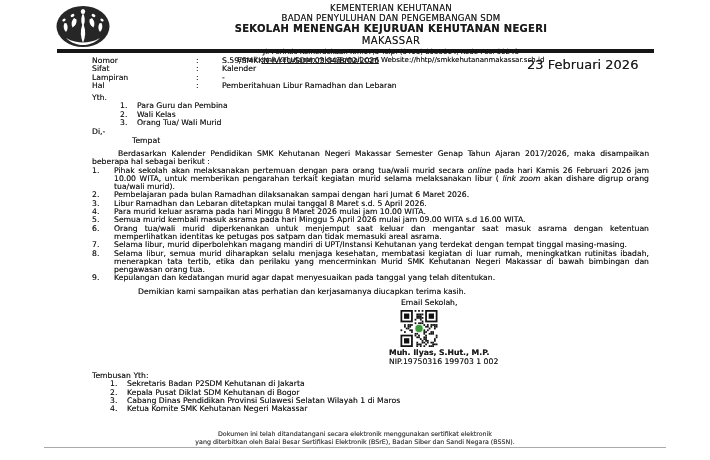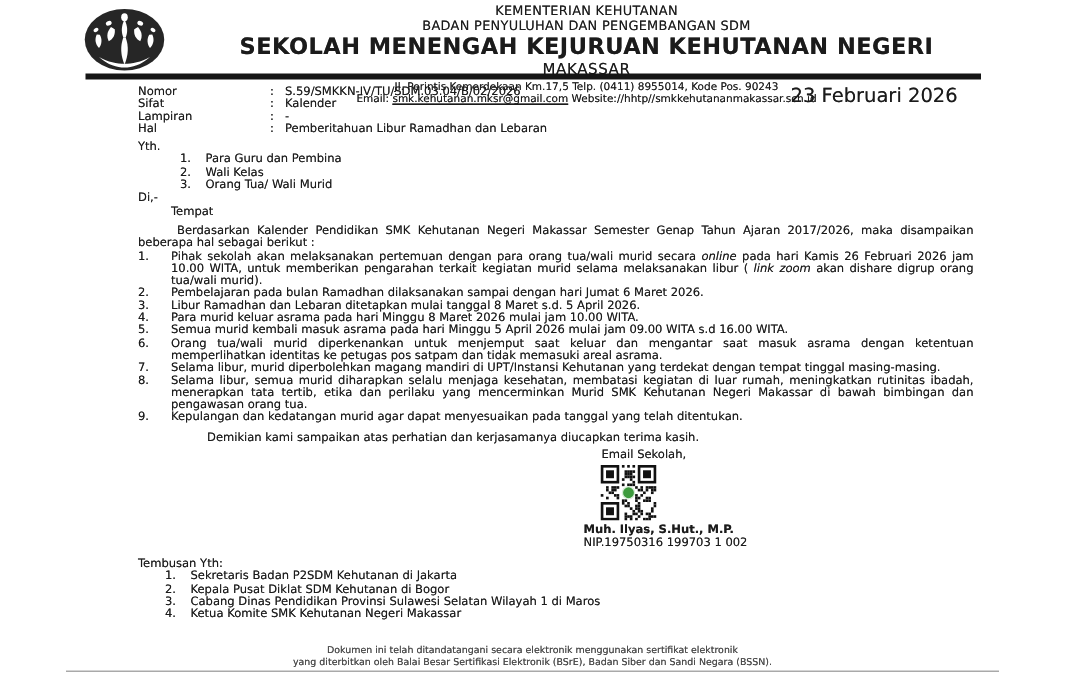--- a/index.html
+++ b/index.html
@@ -8,37 +8,37 @@
     font-family:"DejaVu Sans","Liberation Sans",sans-serif;
     color:#1b1b1b;
     border-radius:18px;
   }
   .fuzz{text-shadow:0 0 .35px rgba(20,20,20,.65);}
 
   
   .logo{position:absolute;left:56px;top:5px;width:54px;height:43px;}
   .header-block{position:absolute;left:100px;right:28px;top:3px;text-align:center;line-height:1.18;}
   .h-line1,.h-line2{font-size:8.6px;letter-spacing:.2px;}
-  .h-line3{font-size:15px;font-weight:bold;letter-spacing:.3px;}
+  .h-line3{font-size:10px;font-weight:bold;letter-spacing:.3px;}
   .h-line4{font-size:10px;letter-spacing:.4px;}
   .h-addr{font-size:7px;margin-top:1px;}
   .h-contact{font-size:7px;}
   .h-email{text-decoration:underline;}
   .head-rule{position:absolute;left:57px;right:56px;top:49px;height:3.5px;background:#161616;}
 
   
   .content{position:absolute;left:92px;top:57px;width:557px;font-size:7.7px;line-height:8.3px;}
-  .meta{display:grid;grid-template-columns:88px 10px 1fr;column-gap:0;}
+  .meta{display:grid;grid-template-columns:88px 10px 1fr;column-gap:16px;}
   .meta span{display:block;}
   .date{position:absolute;left:527px;top:57px;font-size:13px;}
 
   .recipients{margin-top:4px;}
   .rec-row{display:grid;grid-template-columns:17px 1fr;margin-left:28px;}
   .di{margin-top:1px;}
-  .tempat{margin-left:22px;}
+  .tempat{margin-left:40px;}
 
   .opening{margin-top:5px;text-align:justify;text-indent:26px;}
   .list{margin-top:0;}
   .li{display:grid;grid-template-columns:22px 1fr;}
   .li .txt{text-align:justify;}
   .it{font-style:italic;}
   .closing{margin-top:5px;margin-left:22px;padding-left:24px;}
 
   
   .signature{margin-top:3px;margin-left:297px;width:120px;text-align:left;}

